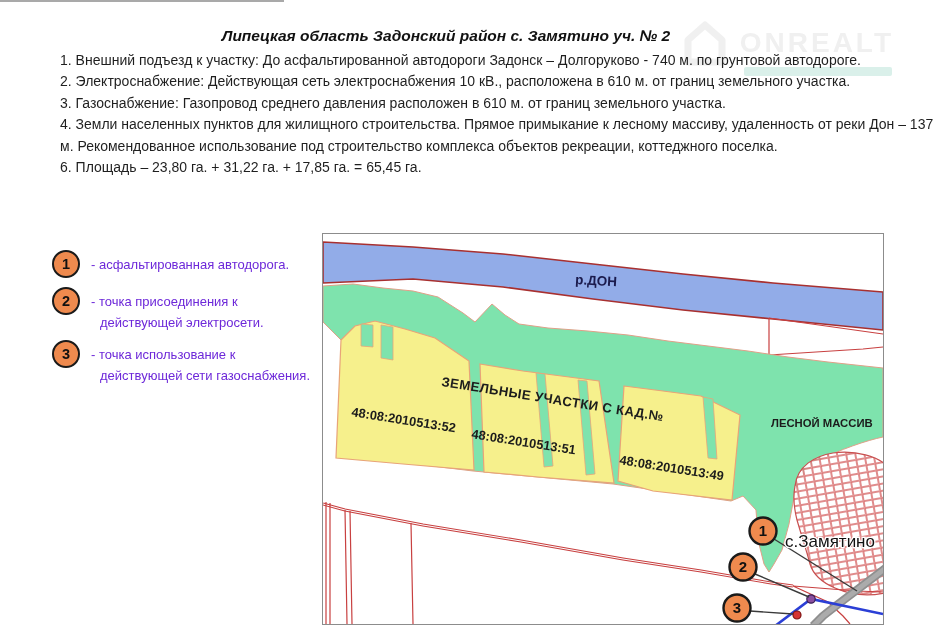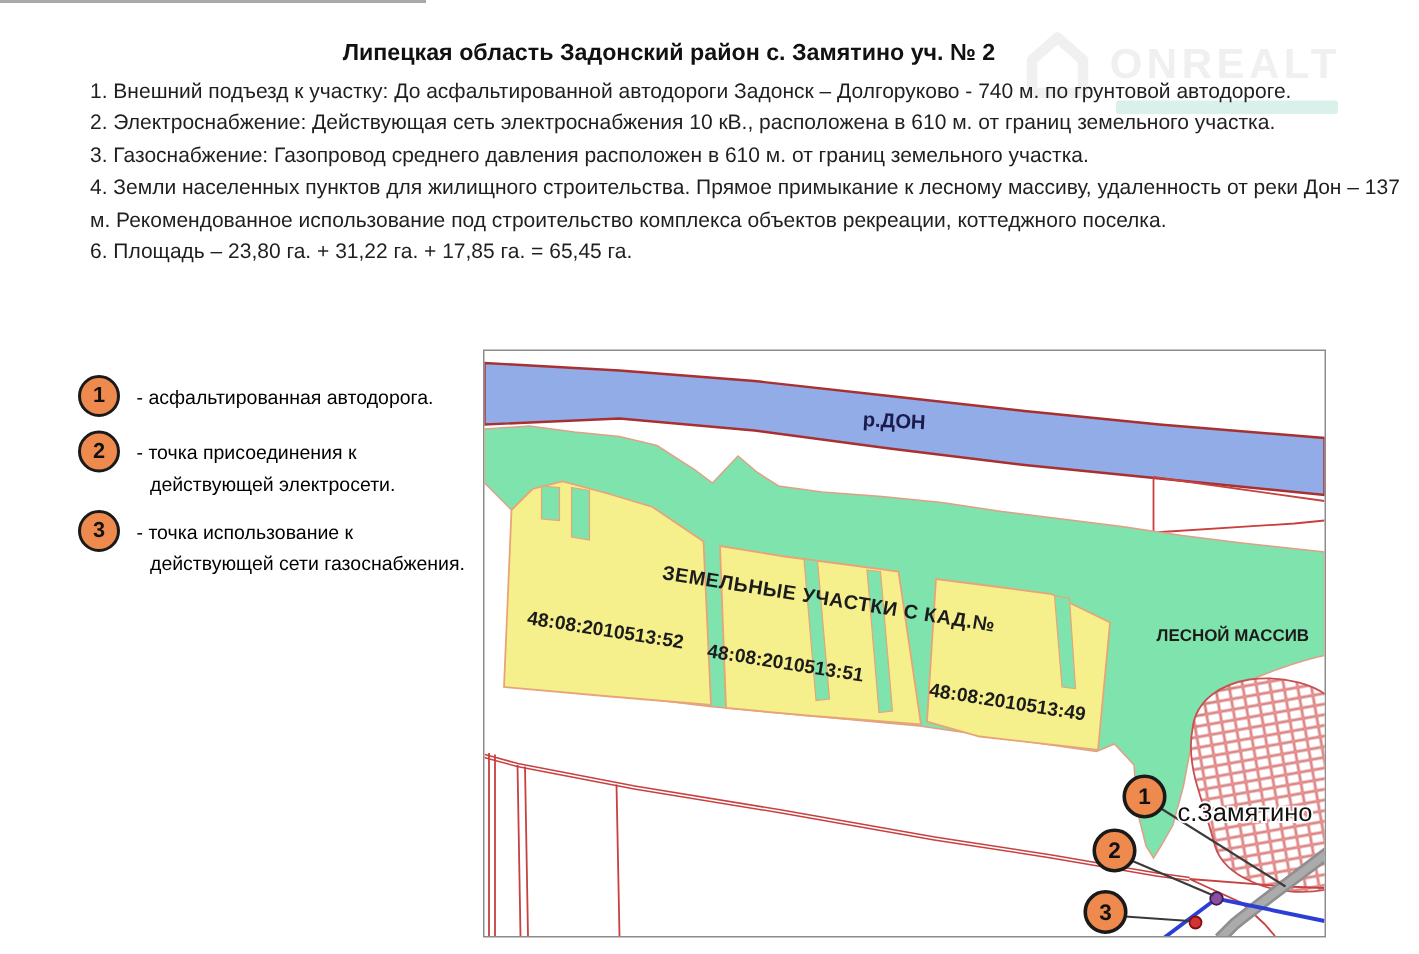--- a/index.html
+++ b/index.html
@@ -8,31 +8,31 @@
   .topline{position:absolute;left:0;top:0;width:284px;height:2px;background:#9a9a9a;opacity:.85;}
 
   
   .watermark{position:absolute;top:16px;right:52px;display:flex;align-items:center;gap:8px;}
   .wm-brand{font-size:28px;font-weight:bold;color:#f0f0f0;letter-spacing:3px;line-height:1;}
   .wm-sub{position:absolute;right:2px;bottom:-6px;width:148px;height:9px;
           background:rgba(122,200,178,.28);border-radius:2px;}
 
   
   .title{position:absolute;top:27px;left:0;width:892px;text-align:center;
-         font-size:15.5px;font-weight:bold;color:#111;}
+         font-size:15.5px;font-weight:bold;color:#111;font-style:italic;}
   .desc{position:absolute;top:50px;left:60px;width:882px;font-size:14px;line-height:21.4px;}
   .desc p{margin:0;}
 
   
   .legend-item{position:absolute;left:52px;display:flex;gap:11px;}
   .li-1{top:250px;} .li-2{top:287px;} .li-3{top:340px;}
   .legend-circle{width:28px;height:28px;border-radius:50%;background:#EF8A4E;border:2.5px solid #1a1a1a;
                  box-sizing:border-box;flex:0 0 auto;display:flex;align-items:center;justify-content:center;
                  font-size:14.5px;font-weight:bold;color:#111;}
-  .legend-label{width:218px;font-size:13px;line-height:21px;color:#000000;
+  .legend-label{width:218px;font-size:13px;line-height:21px;color:#6d28d9;
                 text-indent:-9px;padding-left:9px;}
   .li-1 .legend-label{padding-top:4px;} .li-2 .legend-label,.li-3 .legend-label{padding-top:4px;}
 
   
   .map{position:absolute;left:322px;top:233px;width:560px;height:390px;
        border:1.5px solid #8C8C8C;background:#fff;}
   .map svg{display:block;}
   .river{fill:#92ACE8;stroke:#A83030;stroke-width:1.6;}
   .redline{stroke:#C84040;stroke-width:1.2;fill:none;}
   .forest{fill:#7EE3AD;stroke:#E0A088;stroke-width:1;}

